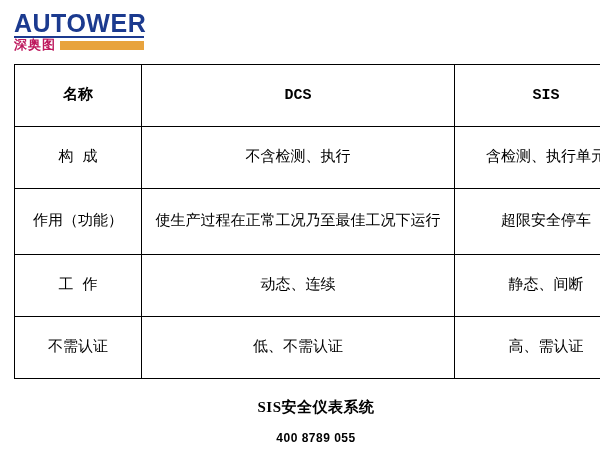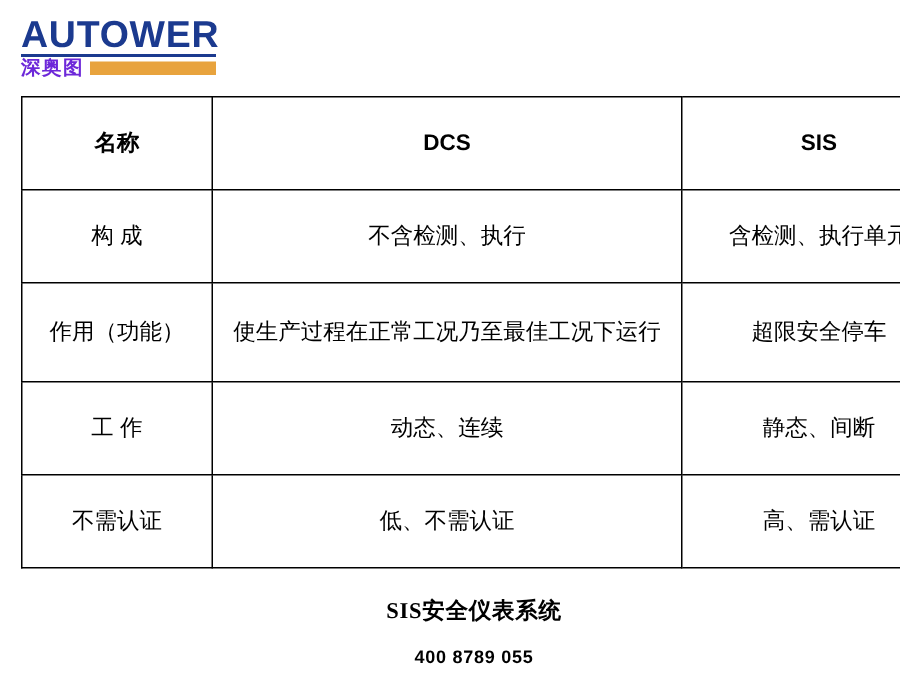--- a/index.html
+++ b/index.html
@@ -34,21 +34,21 @@
     white-space: nowrap;
   }
   .logo-sub {
     margin-top: 2px;
     display: flex;
     align-items: center;
   }
   .logo-sub .cn {
     font-size: 13px;
     font-weight: bold;
-    color: #6d28d9;
+    color: #be185d;
     letter-spacing: 1px;
     line-height: 14px;
   }
   .logo-bar {
     margin-left: 4px;
     flex: 1;
     height: 9px;
     background: #e8a33d;
   }
   .logo-rule {
@@ -69,21 +69,21 @@
   }
   table.cmp {
     border-collapse: collapse;
     width: 572px;
     table-layout: fixed;
   }
   table.cmp td {
     border: 1px solid #000000;
     text-align: center;
     vertical-align: middle;
-    font-family: Liberation Sans, sans-serif;
+    font-family: Liberation Mono, monospace;
     font-size: 15px;
     color: #000000;
     padding: 6px 8px;
     line-height: 1.45;
   }
   table.cmp tr { height: 62px; }
   table.cmp tr.tall { height: 66px; }
   .col-a { width: 110px; }
   .col-b { width: 296px; }
   .col-c { width: 166px; }

